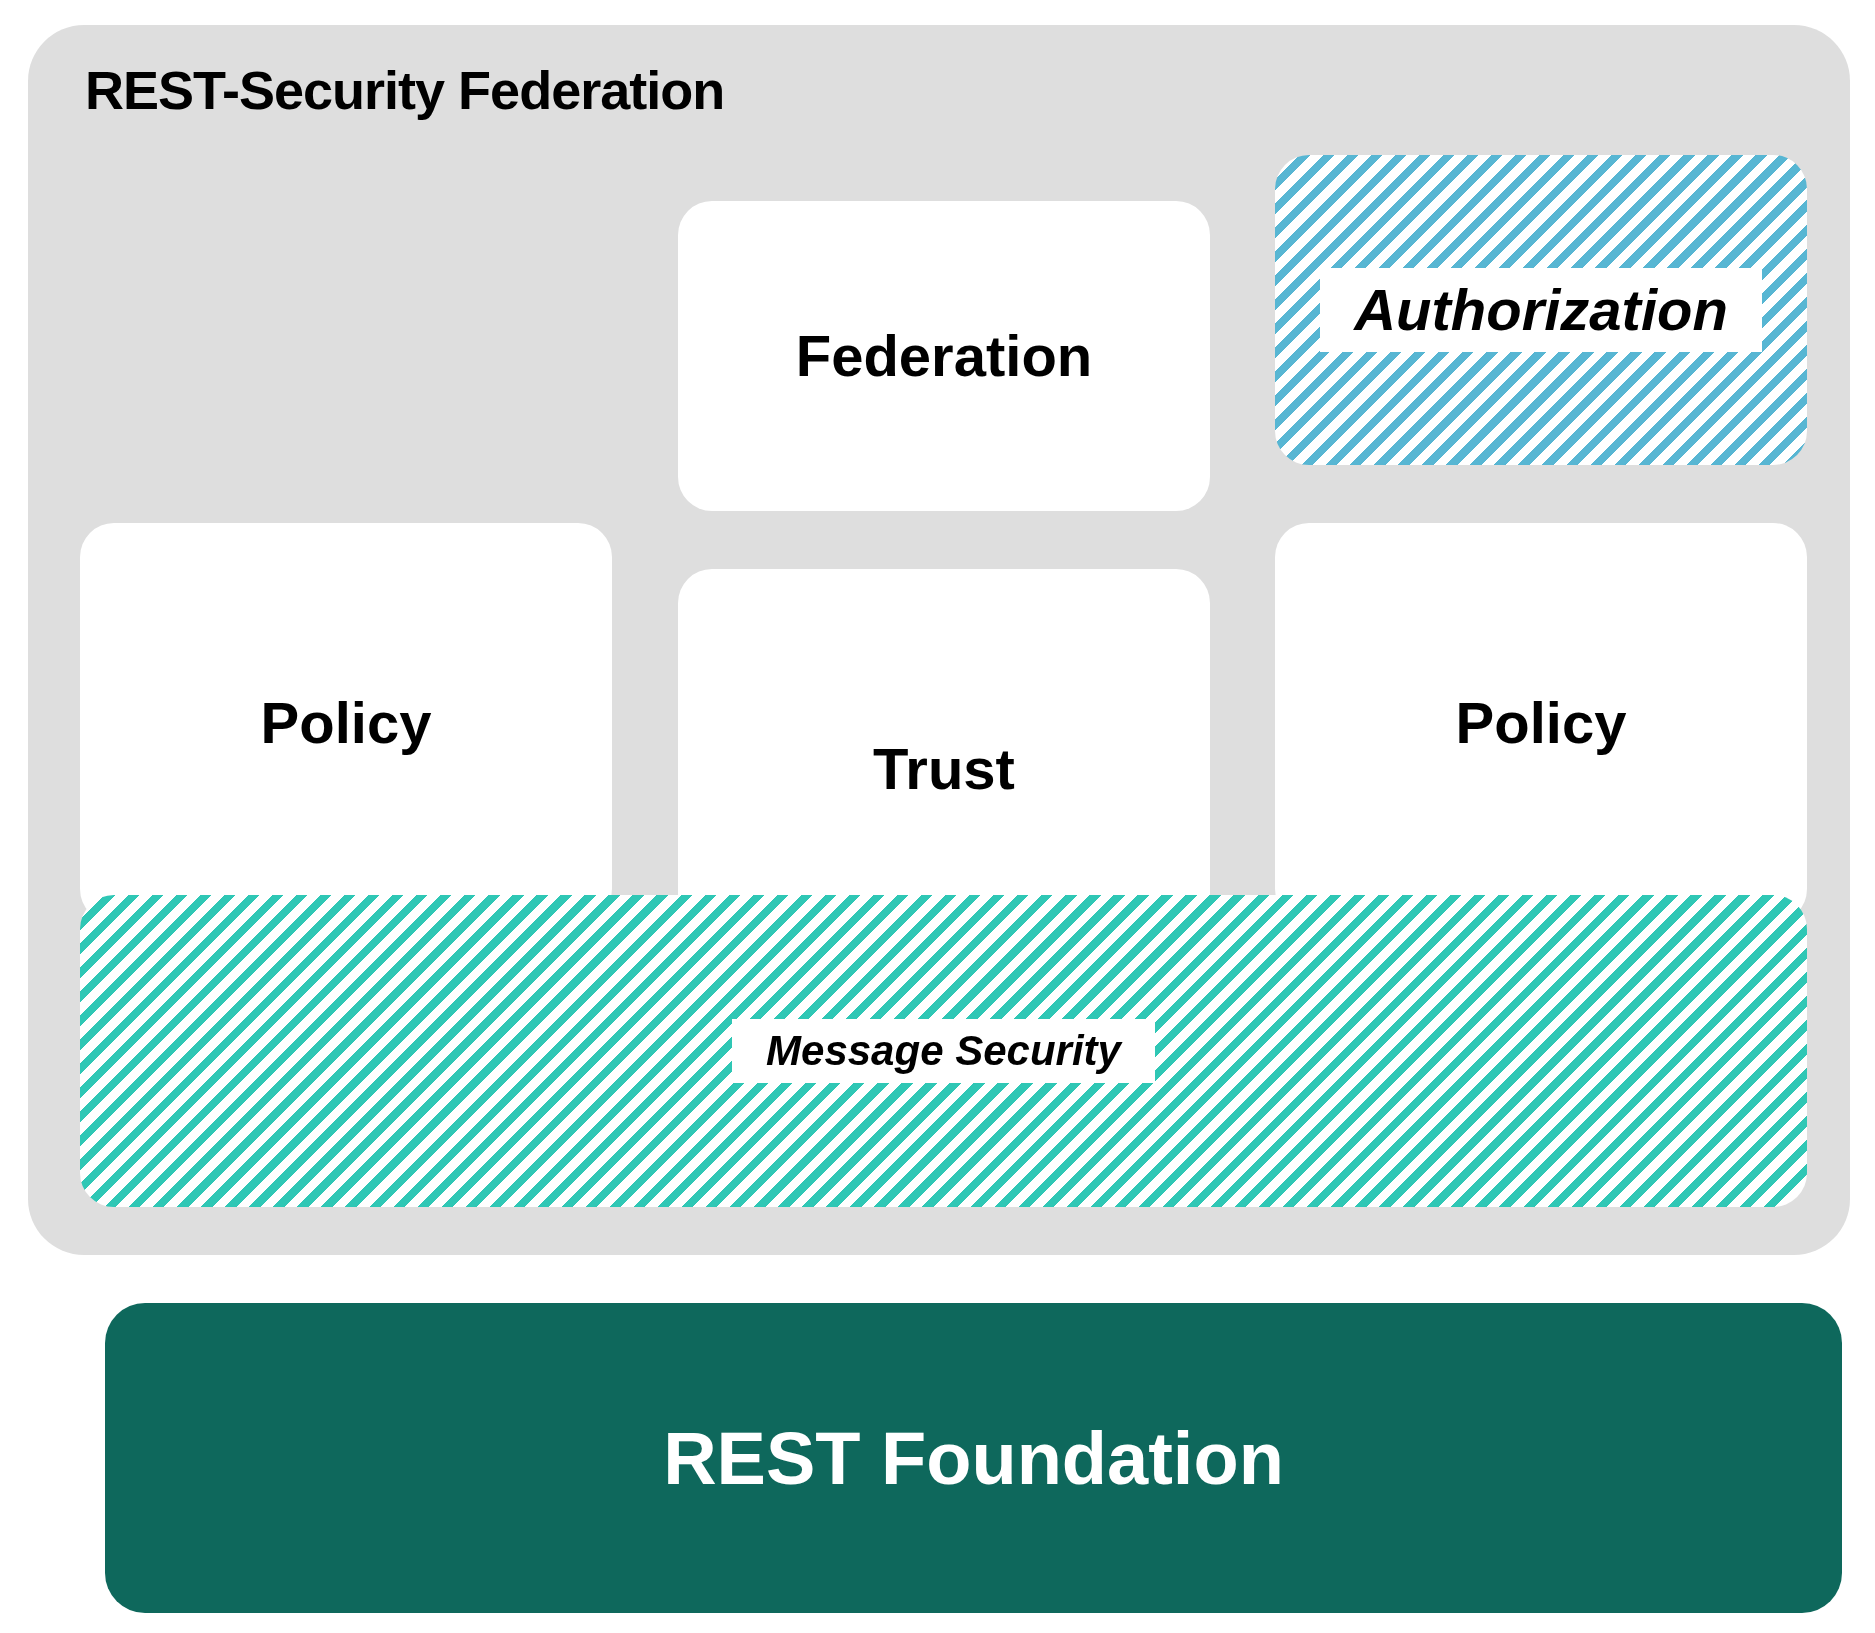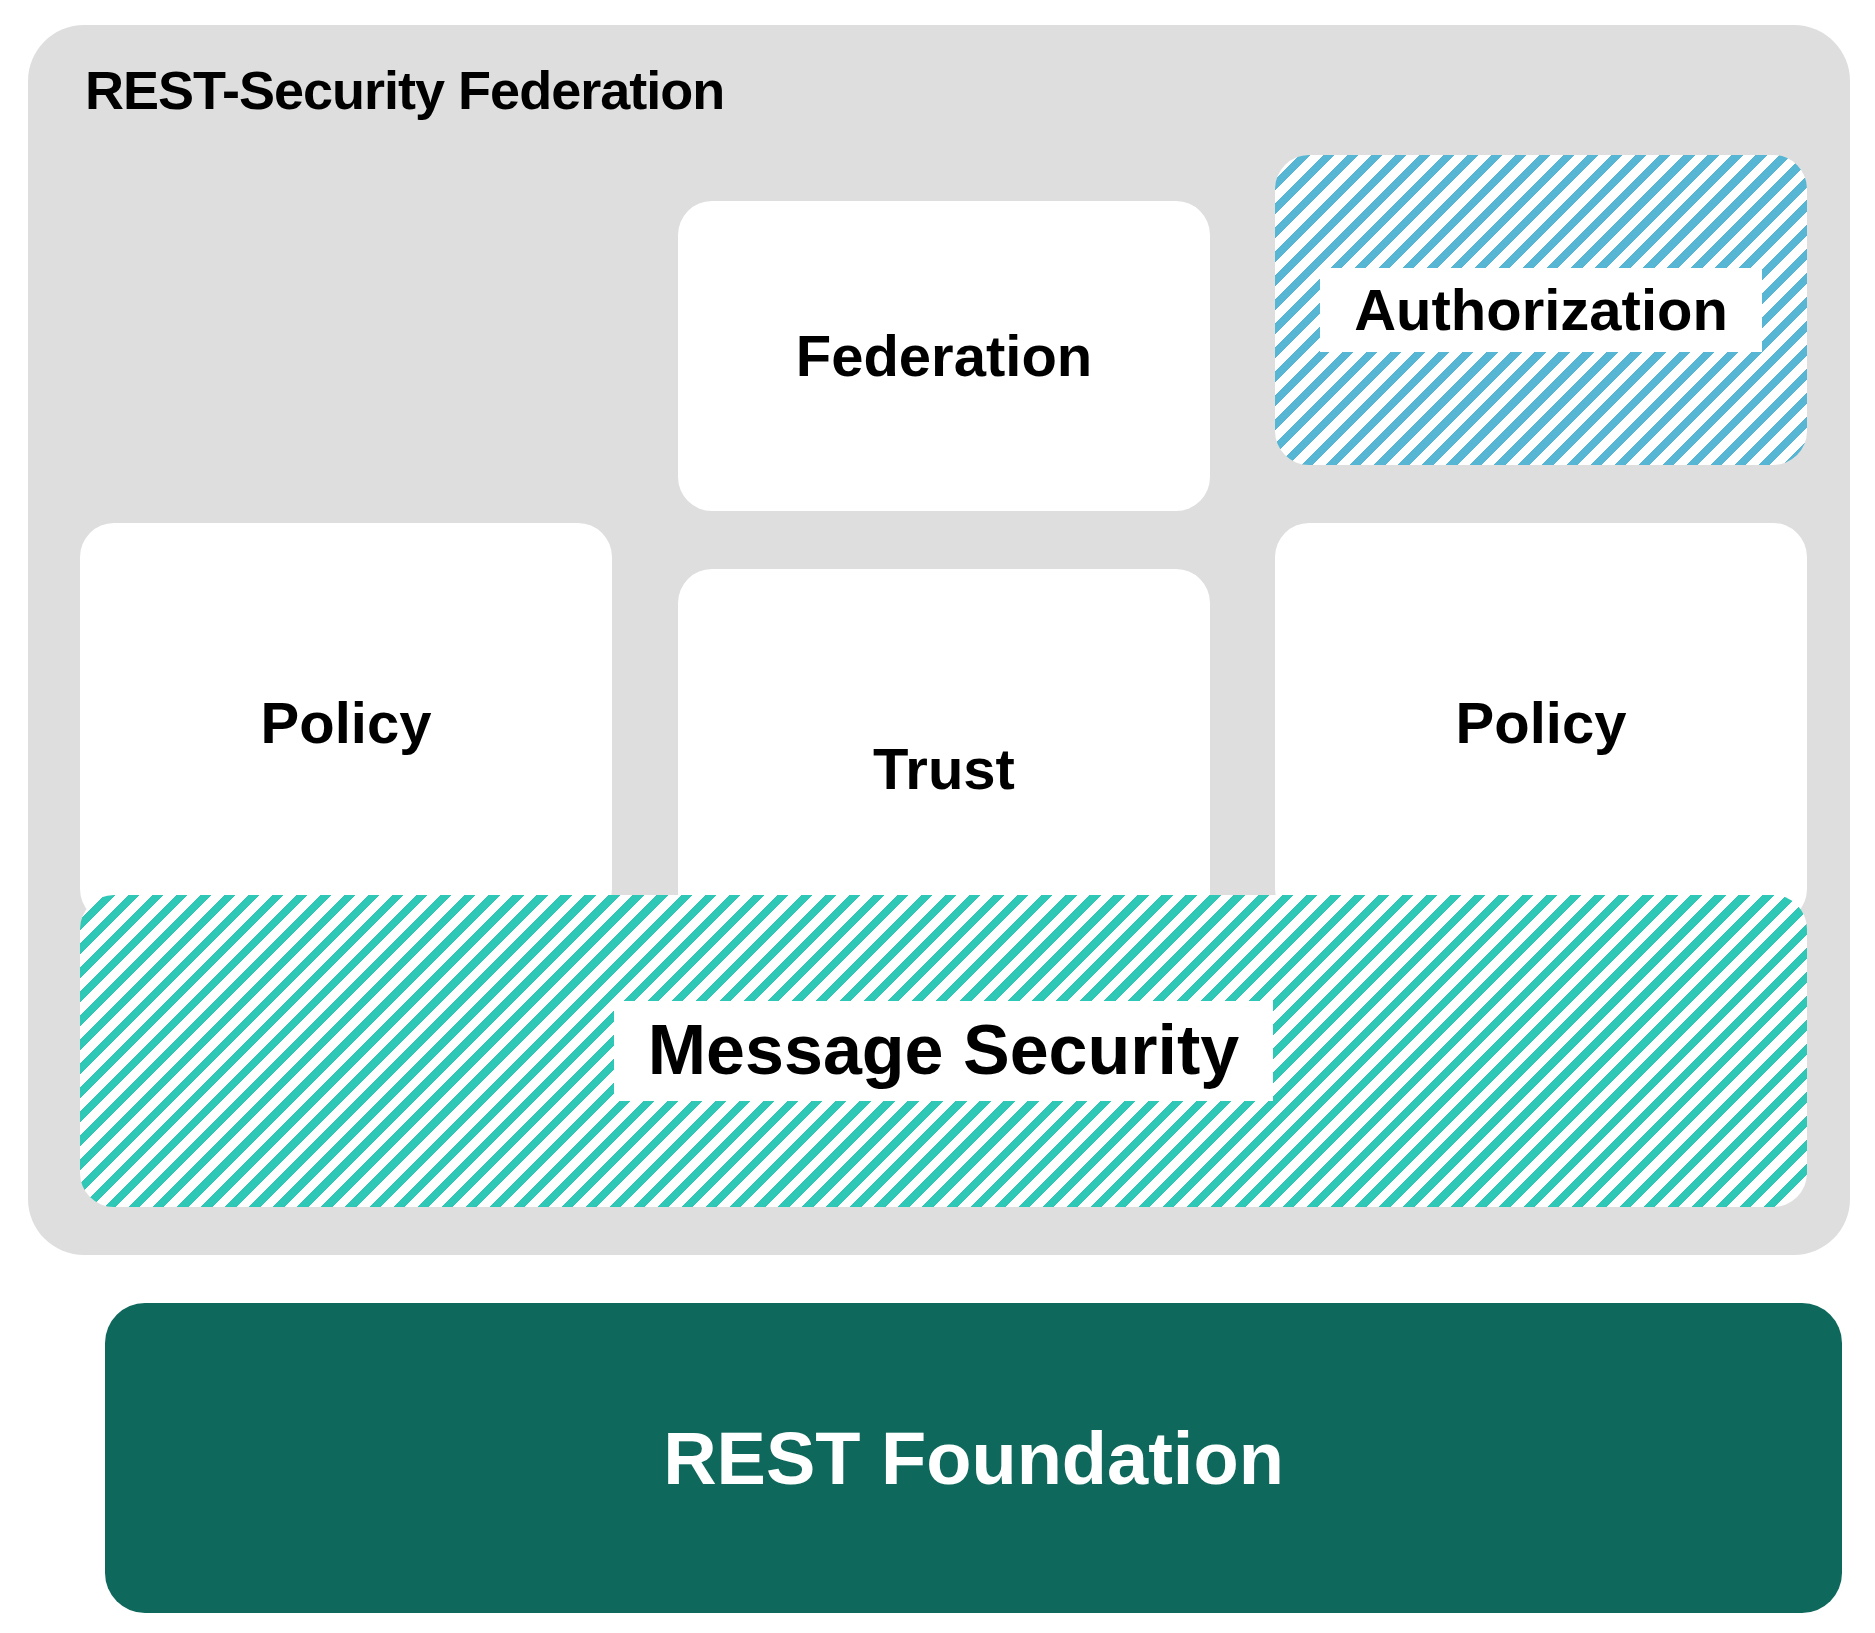--- a/index.html
+++ b/index.html
@@ -65,26 +65,27 @@
   .row1 { top: 130px;   height: 310px; }
   .row2 { top: 498px;   height: 400px; }
 
   .box-label { max-width: 470px; display: inline-block; }
 
   .band {
     background: #ffffff;
     padding: 6px 34px;
     line-height: 1.25;
     white-space: nowrap;
+    font-style: italic;
   }
 
   .message-security {
     left: 52px; top: 870px;
     width: 1727px; height: 312px;
-    font-size: 70px;
+    font-size: 42px;
   }
 
   .foundation {
     position: absolute;
     left: 73px; top: 1303px;
     width: 1737px; height: 310px;
     background: var(--foundation-green, #0e685c);
     border-radius: 40px;
     display: flex;
     align-items: center;

